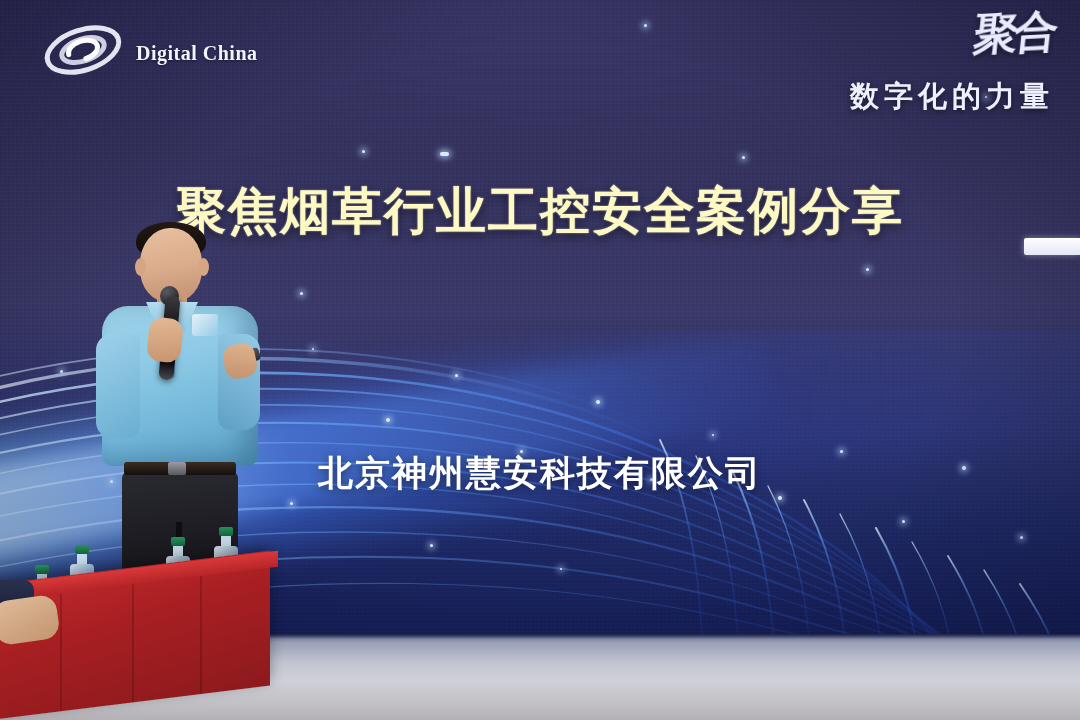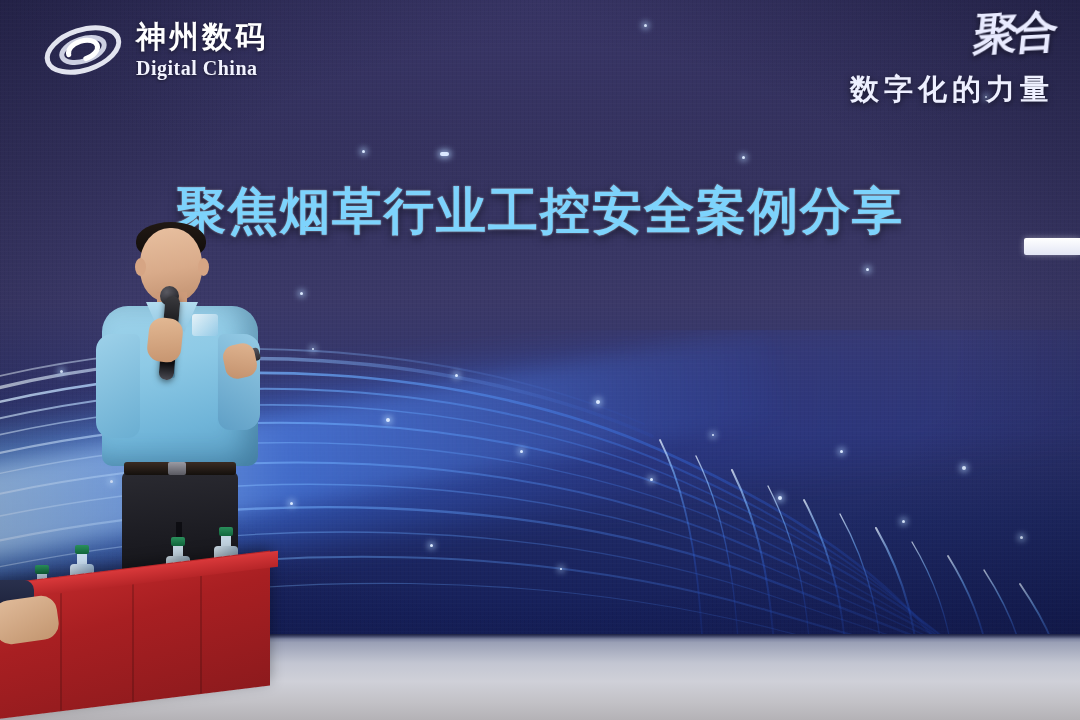--- a/index.html
+++ b/index.html
@@ -53,26 +53,26 @@
     text-shadow:0 1px 4px rgba(0,0,0,.5);font-family:"Liberation Sans","DejaVu Sans",sans-serif;}
   .logo-en{font-size:20px;font-weight:700;color:#f2f3ff;letter-spacing:.5px;margin-top:6px;
     text-shadow:0 1px 3px rgba(0,0,0,.5);font-family:"Liberation Serif","DejaVu Serif",serif;}
 
   .logo-right{position:absolute;right:26px;top:14px;text-align:right;}
   .brush{font-size:44px;font-weight:700;color:#e8eaff;line-height:.9;
     font-family:"Liberation Serif","DejaVu Serif",serif;
     text-shadow:0 2px 6px rgba(0,0,0,.55);
     transform:skewX(-9deg) rotate(-3deg);letter-spacing:-4px;
     filter:blur(.3px);display:inline-block;}
-  .brush-sub{margin-top:16px;font-size:29px;font-weight:700;color:#eef0ff;letter-spacing:5px;
+  .brush-sub{margin-top:23px;font-size:29px;font-weight:700;color:#eef0ff;letter-spacing:5px;
     text-shadow:0 2px 6px rgba(0,0,0,.55);font-family:"Liberation Sans","DejaVu Sans",sans-serif;}
 
   
   .slide-title{position:absolute;left:0;right:0;top:178px;text-align:center;
-    font-size:50px;font-weight:700;color:#7dd3fc;letter-spacing:2px;
+    font-size:50px;font-weight:700;color:#fef9c3;letter-spacing:2px;
     text-shadow:0 0 2px rgba(255,255,255,.6), 0 3px 10px rgba(0,0,0,.55);}
   .slide-date{position:absolute;left:0;right:0;top:348px;text-align:center;
     font-size:31px;font-weight:700;color:#f4f6ff;letter-spacing:1px;
     text-shadow:0 2px 8px rgba(0,0,0,.5);}
   .slide-company{position:absolute;left:0;right:0;top:450px;text-align:center;
     font-size:35px;font-weight:700;color:#ffffff;letter-spacing:2px;
     text-shadow:0 2px 9px rgba(0,0,0,.5);}
 
   .edge-tab{position:absolute;right:0;top:238px;width:56px;height:17px;
     background:linear-gradient(180deg,#ffffff,#e3e6f5);border-radius:2px 0 0 2px;
@@ -247,31 +247,31 @@
 
   <div class="logo-left">
     <svg class="logo-mark" viewBox="0 0 82 64">
       <g transform="rotate(-18 41 32)">
         <ellipse cx="41" cy="32" rx="37" ry="20" fill="none" stroke="#eceef8" stroke-width="5" opacity=".95"></ellipse>
         <ellipse cx="41" cy="32" rx="22" ry="11" fill="none" stroke="#dfe2f2" stroke-width="5" opacity=".9"></ellipse>
         <path d="M26 32 a15 9 0 1 1 15 9" fill="none" stroke="#ffffff" stroke-width="5" stroke-linecap="round"></path>
       </g>
     </svg>
     <div class="logo-words">
-      <div class="logo-cn">神州数码</div>
       <div class="logo-en">Digital China</div>
     </div>
   </div>
 
   <div class="logo-right">
     <div class="brush">聚合</div>
     <div class="brush-sub">数字化的力量</div>
   </div>
 
   <div class="slide-title">聚焦烟草行业工控安全案例分享</div>
+  <div class="slide-company">北京神州慧安科技有限公司</div>
   <div class="edge-tab"></div>
 
   <div class="floor">
     <div class="floor-edge"></div>
   </div>
 
   <div class="speaker">
     <div class="sp-pants"></div>
     <div class="sp-pant-split"></div>
     <div class="sp-hair"></div>

